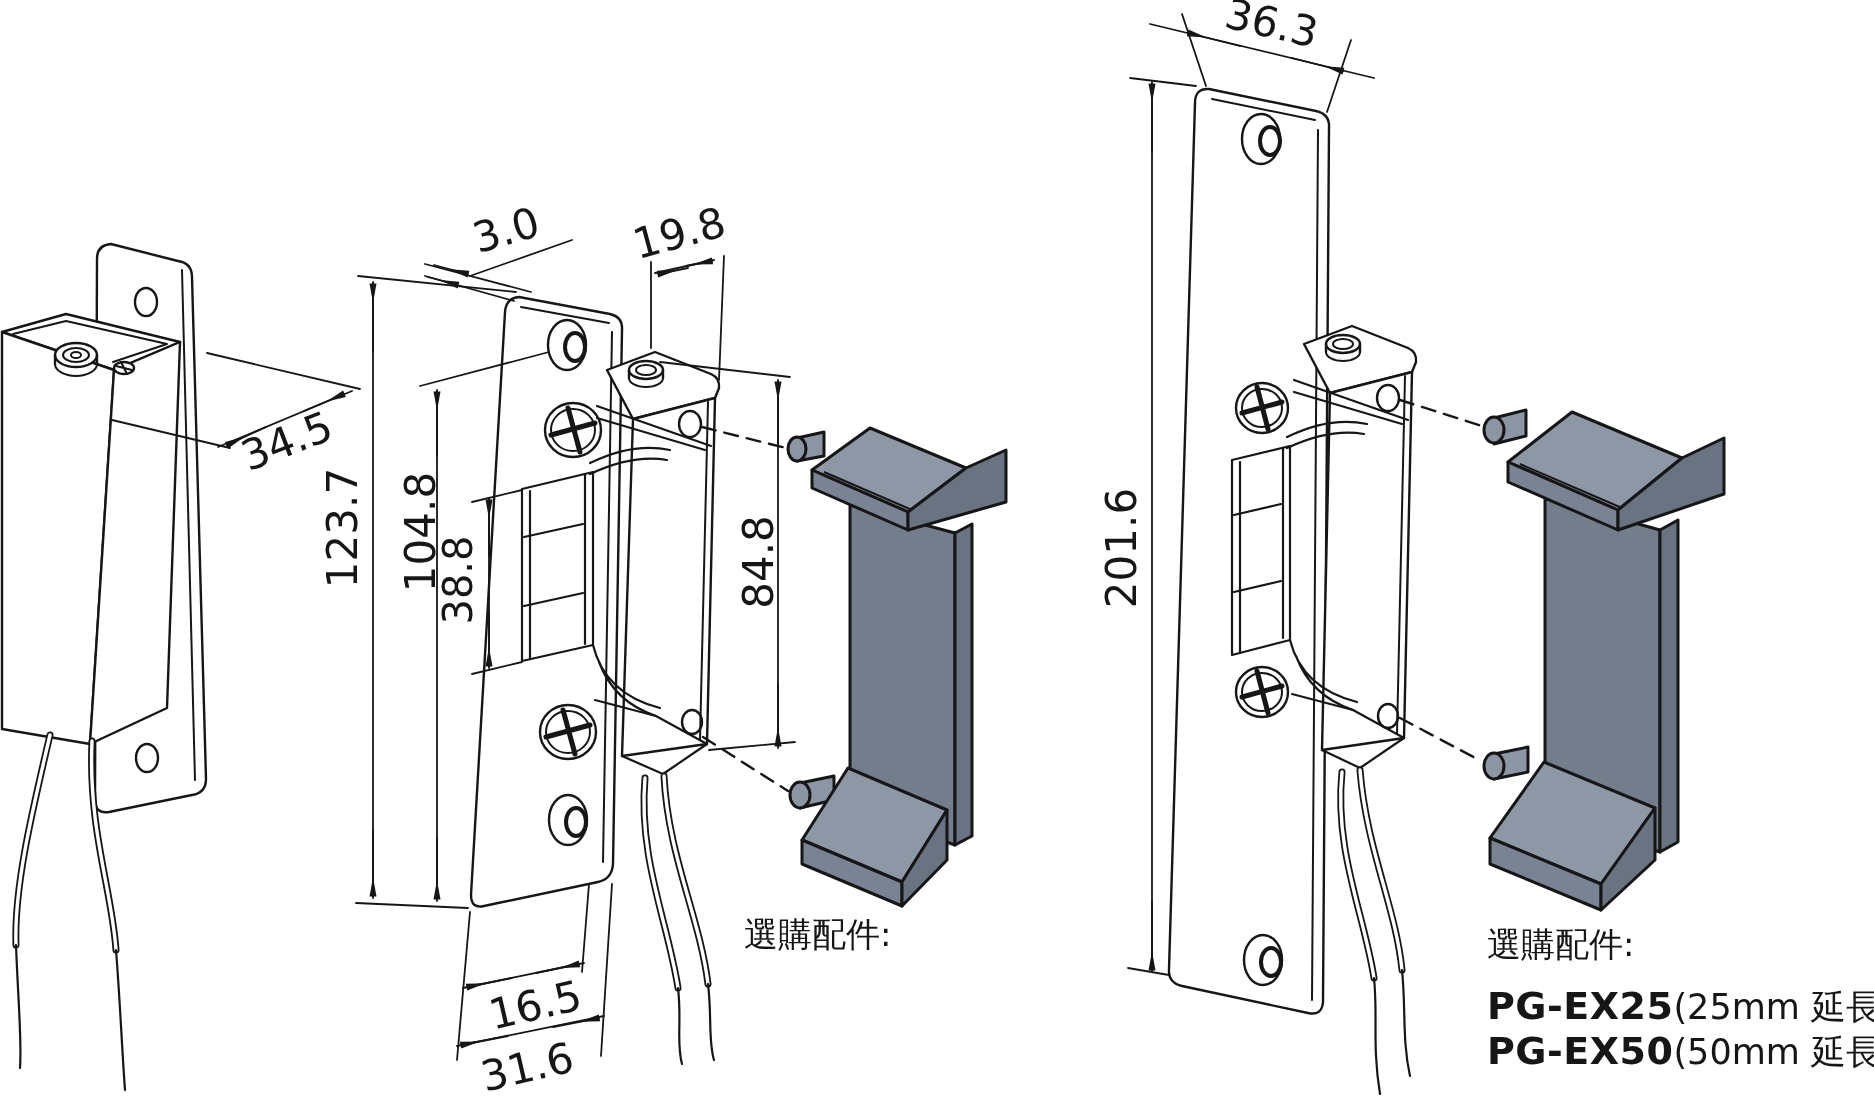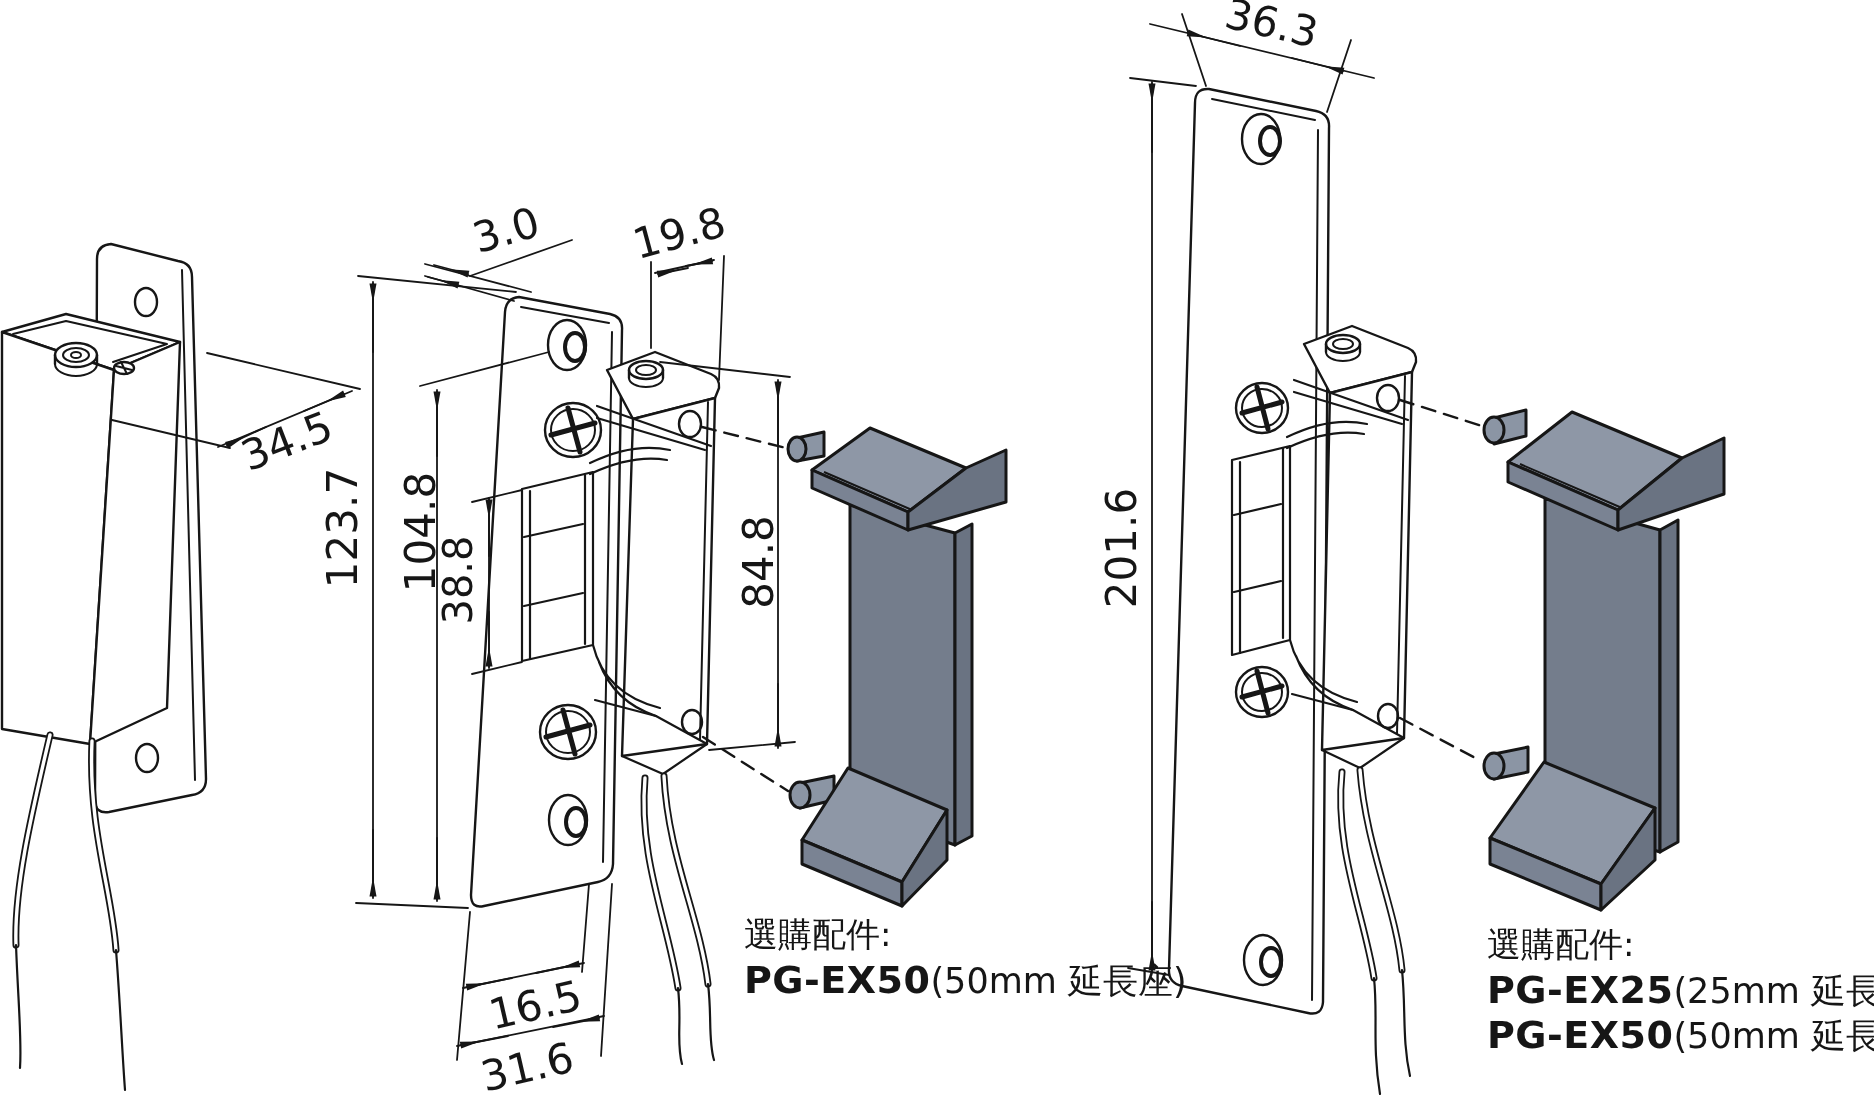--- a/index.html
+++ b/index.html
@@ -1,21 +1,21 @@
 <!DOCTYPE html>
 <html><head>
 <meta charset="utf-8">
 <style>
   html,body{margin:0;padding:0;background:#ffffff;}
   body{width:1874px;height:1108px;position:relative;overflow:hidden;
        font-family:"DejaVu Sans","Liberation Sans",sans-serif;color:#161616;}
   #canvas{position:absolute;left:0;top:0;}
   svg text{fill:#161616;}
   .note{position:absolute;line-height:44px;white-space:nowrap;}
-  .note .title{font-size:34px;font-weight:400;display:block;margin-bottom:2px;}
+  .note .title{font-size:34px;font-weight:400;display:block;margin-bottom:18px;}
   .note .line{font-size:35px;display:block;}
   .note .model{font-weight:700;font-size:38px;letter-spacing:.5px;}
   .dimtxt{font-size:42px;}
   .dimtxt.small{font-size:40px;}
 </style>
 </head>
 <body>
 
 <svg id="canvas" width="1874" height="1108" viewBox="0 0 1874 1108">
   <defs>
@@ -292,20 +292,19 @@
     <path d="M1494,754 L1528,747 L1528,772 L1494,779 Z" fill="#8b95a4"></path>
     <ellipse cx="1494" cy="766" rx="10" ry="13" fill="#8b95a4"></ellipse>
     <path d="M1490,838 L1544,762 L1655,808 L1601,884 Z" fill="#8e97a6"></path>
     <path d="M1490,838 L1601,884 L1601,910 L1490,864 Z" fill="#7a8393"></path>
     <path d="M1601,884 L1655,808 L1655,860 L1601,910 Z" fill="#6a7382"></path>
   </g>
 </svg>
 
 <div class="note" style="left:744px;top:912px;">
   <span class="title">選購配件:</span>
-  <span class="line"><span class="model">PG-EX50</span><span>(50mm 延長座)</span></span>
 </div>
 
 <div class="note" style="left:1487px;top:922px;">
   <span class="title">選購配件:</span>
   <span class="line"><span class="model">PG-EX25</span><span>(25mm 延長座)</span></span>
   <span class="line"><span class="model">PG-EX50</span><span>(50mm 延長座)</span></span>
 </div>
 
 </body></html>

